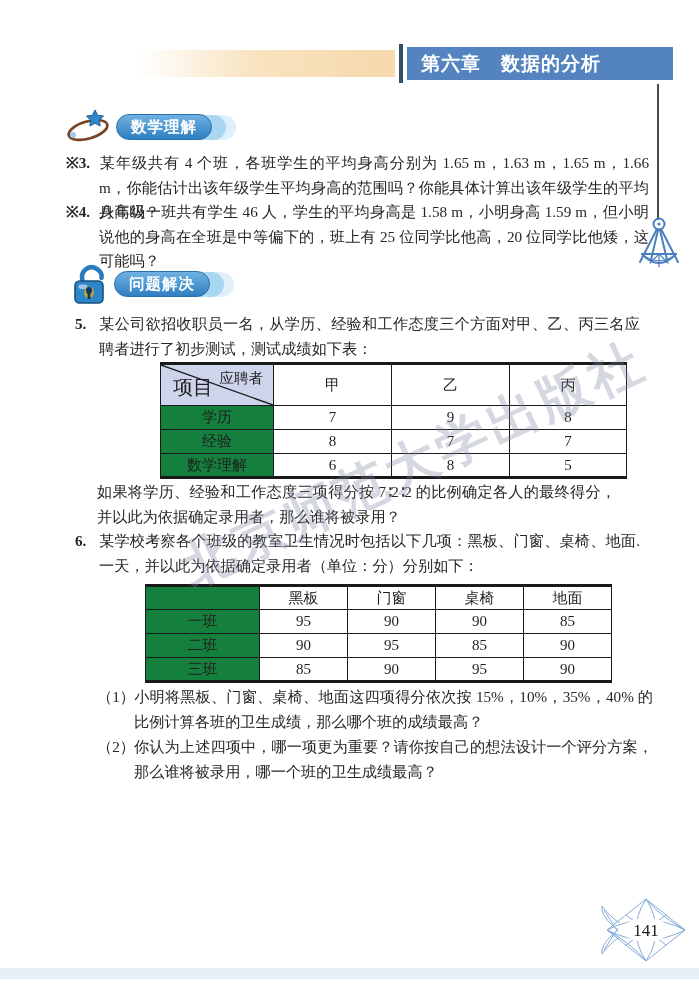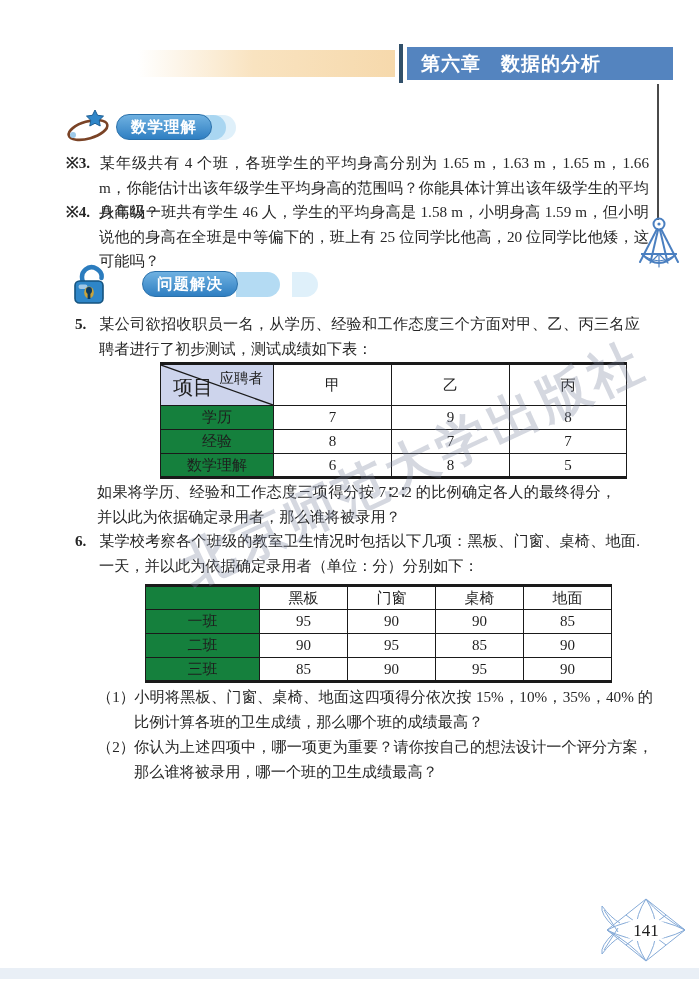--- a/index.html
+++ b/index.html
@@ -88,21 +88,21 @@
   </div>
 
   <div class="para hang" style="left:66px;top:151px;width:550px;--ind:33px;">
     <span class="pnum">※3.</span><span>某年级共有 4 个班，各班学生的平均身高分别为 1.65 m，1.63 m，1.65 m，1.66 m，你能估计出该年级学生平均身高的范围吗？你能具体计算出该年级学生的平均身高吗？</span>
   </div>
 
   <div class="para hang" style="left:66px;top:200px;width:550px;--ind:33px;">
     <span class="pnum">※4.</span><span>八年级一班共有学生 46 人，学生的平均身高是 1.58 m，小明身高 1.59 m，但小明说他的身高在全班是中等偏下的，班上有 25 位同学比他高，20 位同学比他矮，这可能吗？</span>
   </div>
 
-  <div class="badge" style="left:72px;top:263px;gap:28px;">
+  <div class="badge" style="left:72px;top:263px;">
     <svg class="badge-icon" width="38" height="42" viewBox="0 0 38 42">
       <path d="M11 19 C7 8 17 1 25 6 C29 8.5 30 12 29.5 15" fill="none" stroke="#2b7cbe" stroke-width="4.5" stroke-linecap="round"></path>
       <rect x="3" y="18" width="28" height="22" rx="4.5" fill="#2e86c8" stroke="#14537f" stroke-width="1.6"></rect>
       <rect x="6.5" y="21.5" width="9" height="4.5" rx="2.2" fill="rgba(255,255,255,0.55)"></rect>
       <ellipse cx="17" cy="29.5" rx="4.8" ry="6" fill="#c9a43a"></ellipse>
       <ellipse cx="17" cy="27.5" rx="3" ry="3.4" fill="#0c3a5e"></ellipse>
       <rect x="15.6" y="29" width="2.8" height="7" fill="#0c3a5e"></rect>
     </svg>
     <span class="badge-pill">问题解决</span>
     <span class="badge-tail1"></span>

